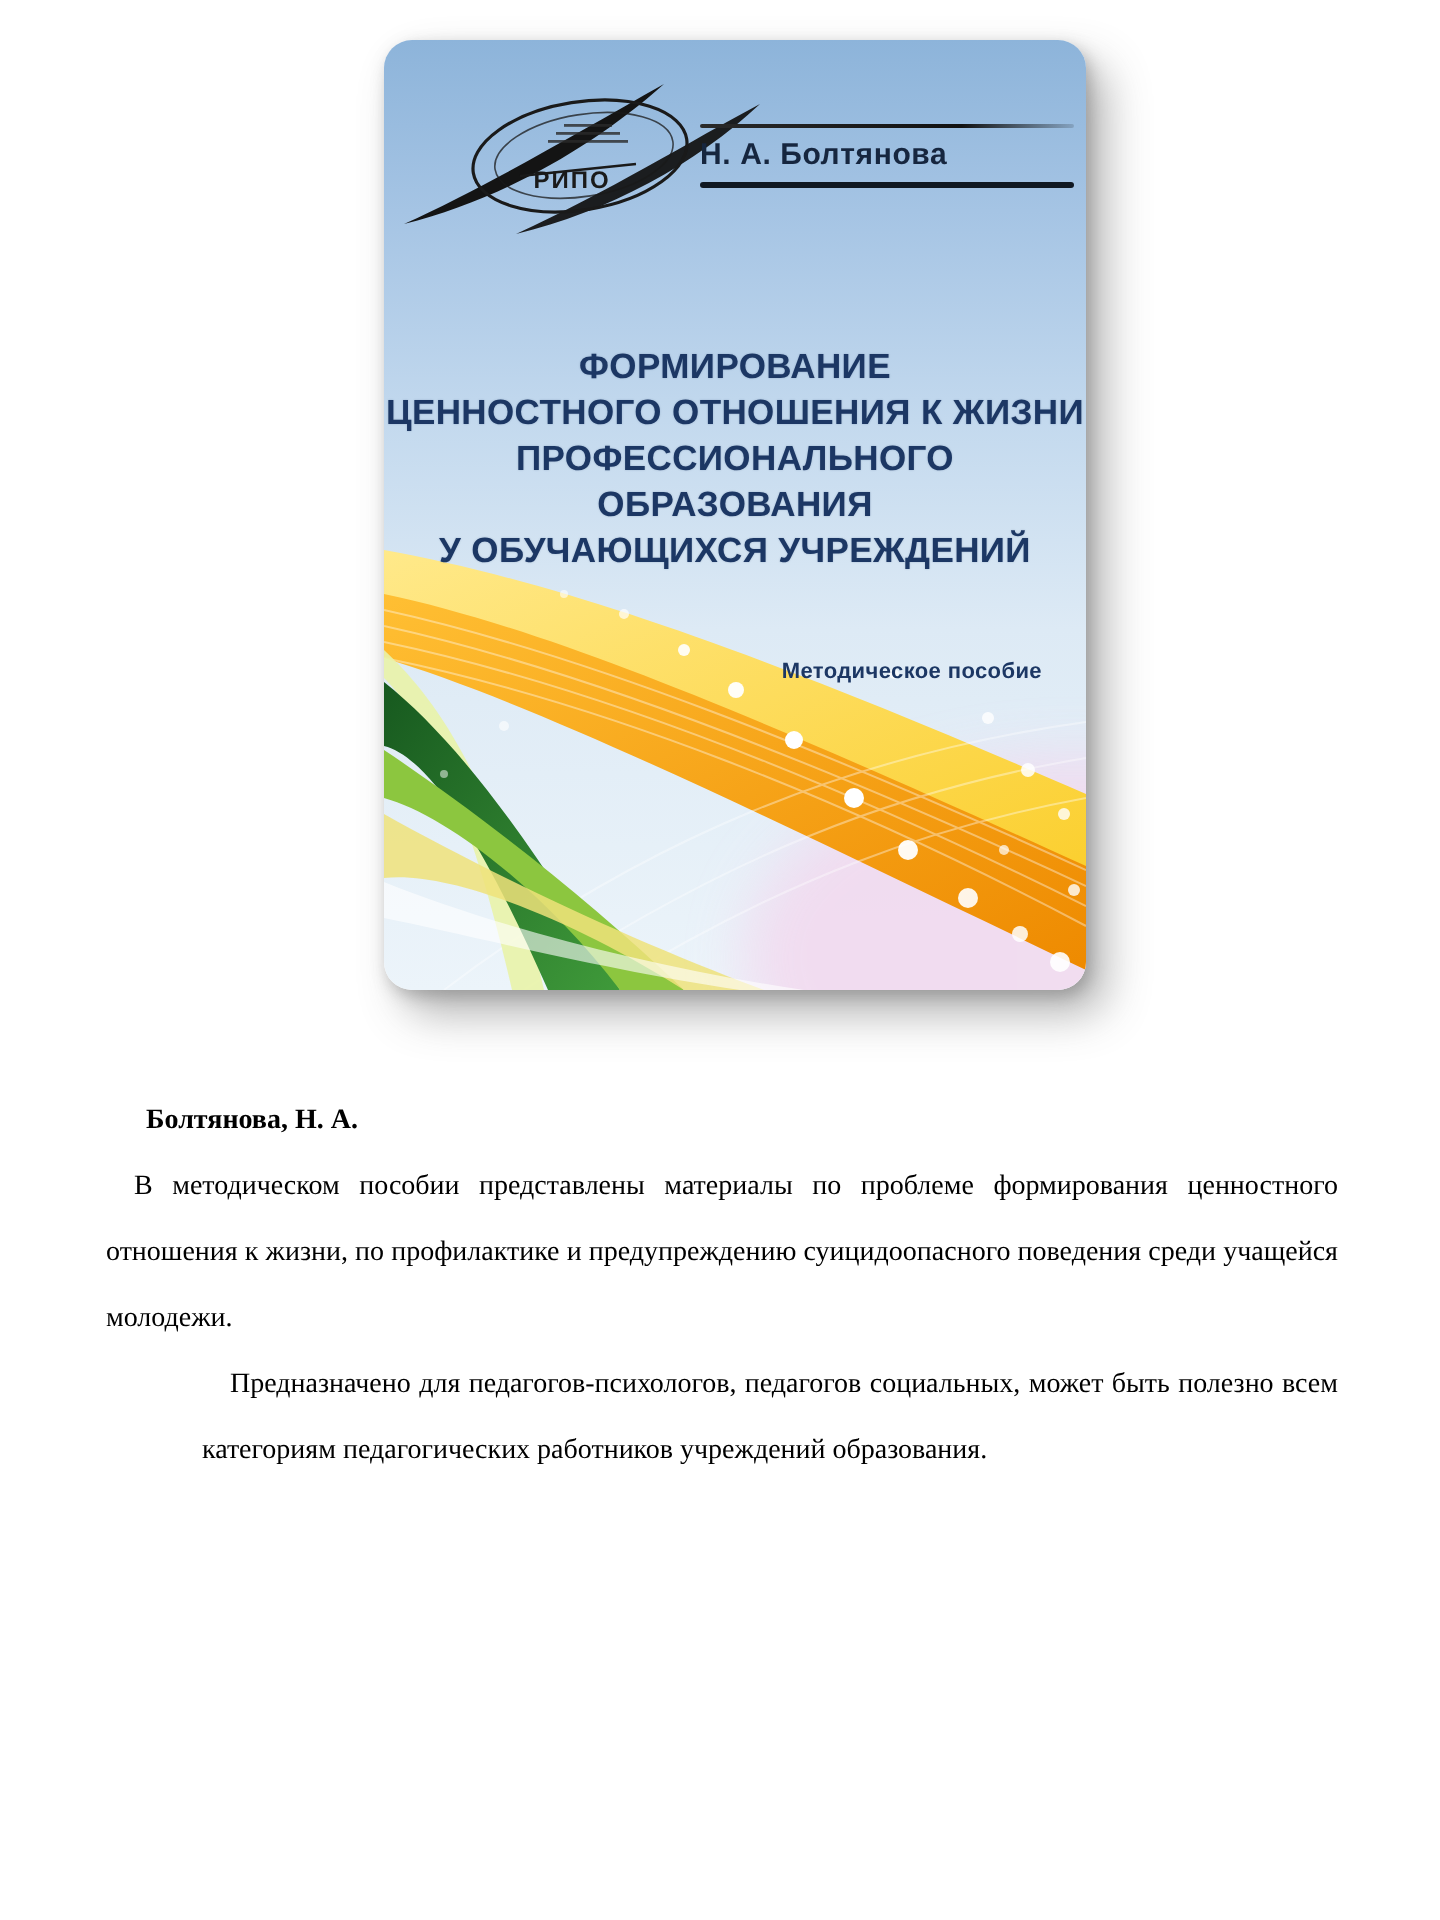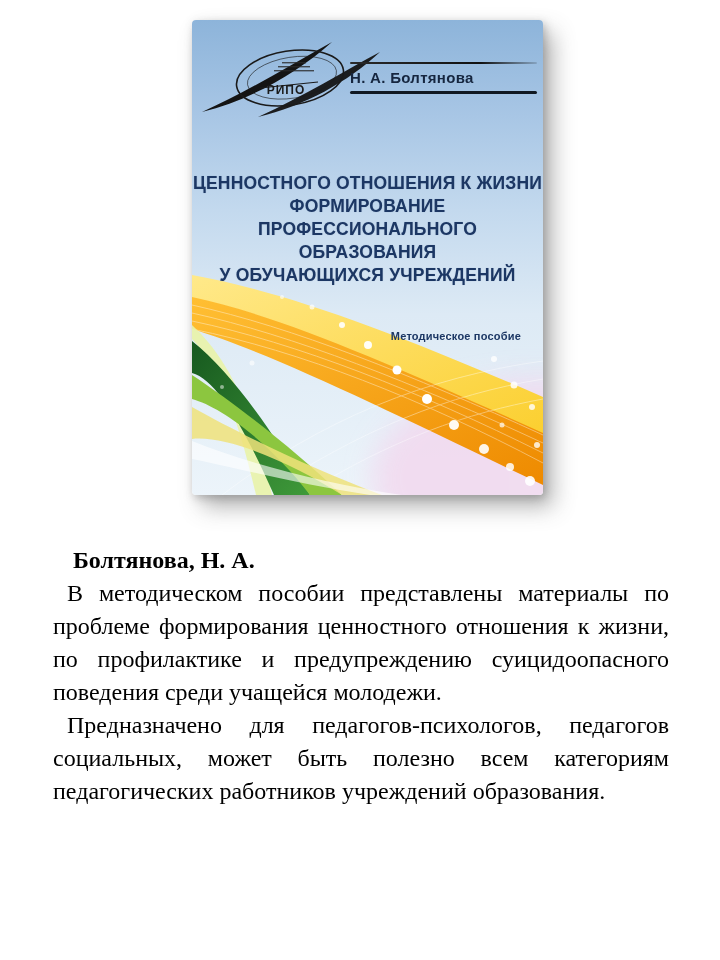--- a/index.html
+++ b/index.html
@@ -6,21 +6,21 @@
   body{
     width:720px;height:960px;position:relative;background:#ffffff;
     font-family:"Liberation Serif", serif;overflow:hidden;
   }
 
   
   .cover{
     position:absolute;left:192px;top:20px;width:351px;height:475px;
     background:linear-gradient(180deg,#8db4da 0%,#a5c4e4 18%,#c3d9ee 40%,#ddeaf5 62%,#ecf4fa 100%);
     box-shadow:10px 12px 22px rgba(90,90,90,.45), 2px 3px 8px rgba(90,90,90,.35);
-    border-radius:4px;overflow:hidden;
+    border-radius:14px;overflow:hidden;
   }
   .cover-logo{position:absolute;left:8px;top:18px;width:180px;height:80px;}
   .author-band{position:absolute;left:158px;right:6px;top:42px;}
   .author-band .rule-top{height:2px;background:linear-gradient(90deg,#2a2a2a 0%,#111 70%,rgba(17,17,17,.15) 100%);border-radius:2px;}
   .author-band .name{
     text-align:left;font-family:"Liberation Sans",sans-serif;font-weight:bold;
     font-size:15px;color:#16263f;padding:5px 0 5px 0;letter-spacing:.3px;
   }
   .author-band .rule-bottom{height:2.5px;background:#101822;border-radius:2px;}
 
@@ -33,27 +33,27 @@
   .cover-subtitle{
     position:absolute;right:22px;top:310px;
     font-family:"Liberation Sans",sans-serif;font-weight:bold;
     font-size:11px;color:#1c3764;z-index:3;letter-spacing:.2px;
   }
   .waves{position:absolute;left:0;bottom:0;width:351px;height:228px;z-index:1;}
 
   
   .biblio{
     position:absolute;left:53px;top:544px;width:616px;
-    font-size:24px;line-height:33px;color:#000;text-align:justify;
+    font-size:14px;line-height:33px;color:#000;text-align:justify;
   }
   .biblio .heading{font-weight:bold;margin:0 0 0 20px;text-align:left;}
   .biblio p{margin:0;}
   .biblio .citation{text-indent:5px;}
   .biblio .annotation-1{text-indent:14px;}
-  .biblio .annotation-2{text-indent:14px;}
+  .biblio .annotation-2{text-indent:14px;margin-left:48px;}
 </style>
 </head>
 <body>
 
 <div class="cover">
 
   <svg class="cover-logo" viewBox="0 0 180 80">
 
     <path d="M2,74 C42,56 86,30 132,4 C96,36 50,62 2,74 Z" fill="#141414"></path>
 
@@ -74,22 +74,22 @@
     <path d="M60,50 L118,44" stroke="#1a1a1a" stroke-width="1.2" fill="none"></path>
   </svg>
 
   <div class="author-band">
     <div class="rule-top"></div>
     <div class="name">Н. А. Болтянова</div>
     <div class="rule-bottom"></div>
   </div>
 
   <div class="cover-title">
+    <div>ФОРМИРОВАНИЕ</div>
     <div>ЦЕННОСТНОГО ОТНОШЕНИЯ К ЖИЗНИ</div>
-    <div>ФОРМИРОВАНИЕ</div>
     <div>ПРОФЕССИОНАЛЬНОГО ОБРАЗОВАНИЯ</div>
     <div>У ОБУЧАЮЩИХСЯ УЧРЕЖДЕНИЙ</div>
   </div>
 
   <div class="cover-subtitle">Методическое пособие</div>
 
   <svg class="waves" viewBox="0 0 351 228" preserveAspectRatio="none">
     <defs>
       <linearGradient id="gOrange" x1="0" y1="0" x2="1" y2="1">
         <stop offset="0" stop-color="#ffbf33"></stop>

